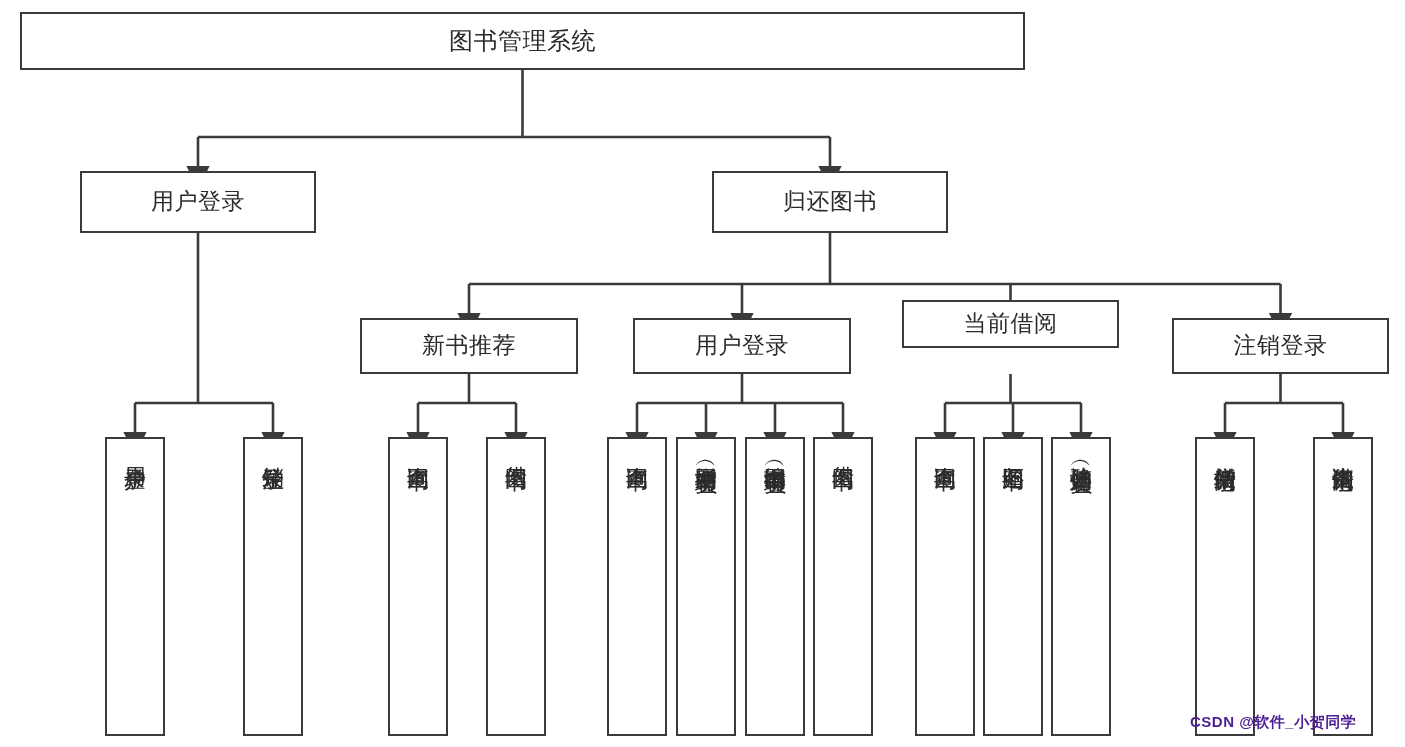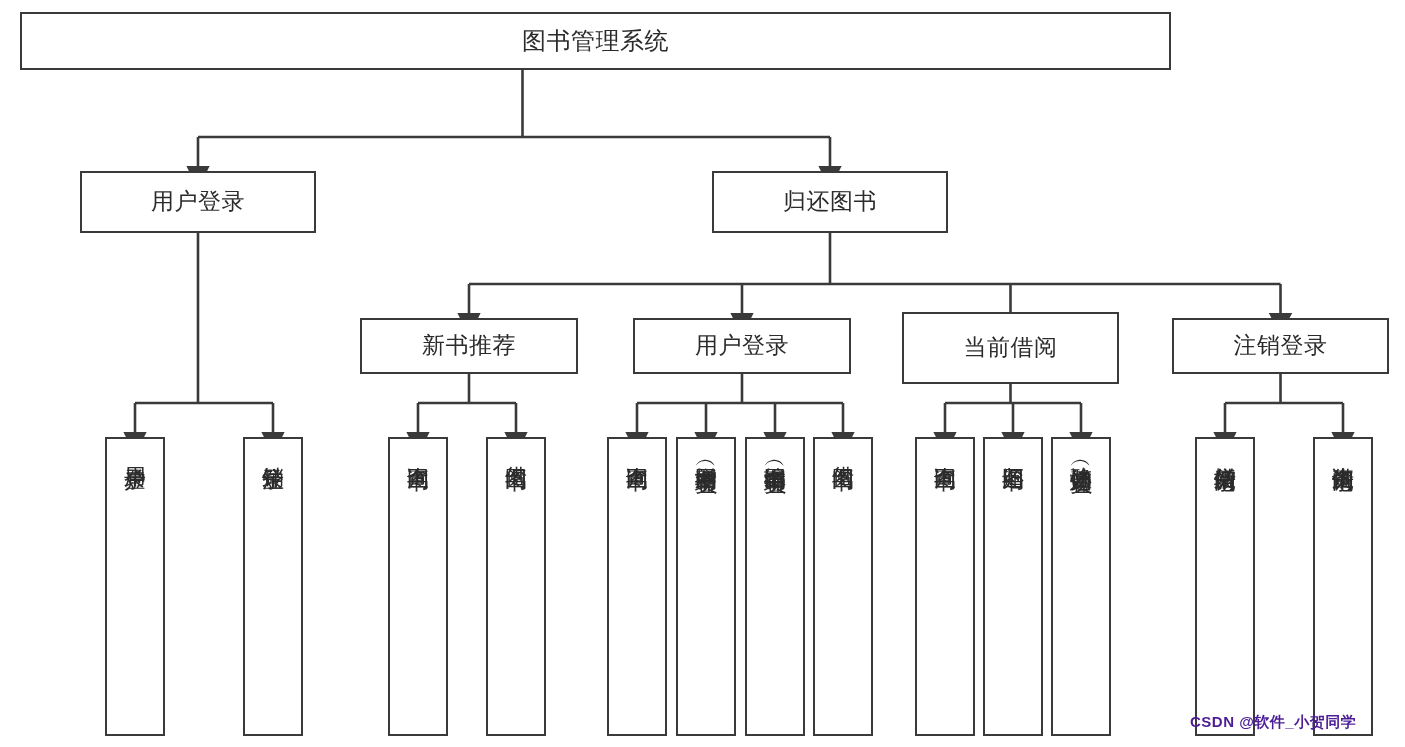--- a/index.html
+++ b/index.html
@@ -114,36 +114,36 @@
         <path d="M 1013 403 L 1013 435" marker-end="url(#arrowhead)"></path>
         <path d="M 1081 403 L 1081 435" marker-end="url(#arrowhead)"></path>
         <path d="M 1280.5 374 L 1280.5 403"></path>
         <path d="M 1225 403 L 1343 403"></path>
         <path d="M 1225 403 L 1225 435" marker-end="url(#arrowhead)"></path>
         <path d="M 1343 403 L 1343 435" marker-end="url(#arrowhead)"></path>
       </g>
   </svg>
 
   <div id="node-layer">
-      <div class="node node-horizontal node-root" style="left: 20px; top: 12px; width: 1151px; height: 58px;">
+      <div class="node node-horizontal node-root" style="left: 20px; top: 12px; width: 1005px; height: 58px;">
         <span class="node-label">图书管理系统</span>
       </div>
       <div class="node node-horizontal" style="left: 80px; top: 171px; width: 236px; height: 62px;">
         <span class="node-label">用户登录</span>
       </div>
       <div class="node node-horizontal" style="left: 712px; top: 171px; width: 236px; height: 62px;">
         <span class="node-label">归还图书</span>
       </div>
       <div class="node node-horizontal" style="left: 360px; top: 318px; width: 218px; height: 56px;">
         <span class="node-label">新书推荐</span>
       </div>
       <div class="node node-horizontal" style="left: 633px; top: 318px; width: 218px; height: 56px;">
         <span class="node-label">用户登录</span>
       </div>
-      <div class="node node-horizontal" style="left: 902px; top: 312px; width: 217px; height: 72px;">
+      <div class="node node-horizontal" style="left: 902px; top: 300px; width: 217px; height: 48px;">
         <span class="node-label">当前借阅</span>
       </div>
       <div class="node node-horizontal" style="left: 1172px; top: 318px; width: 217px; height: 56px;">
         <span class="node-label">注销登录</span>
       </div>
       <div class="node node-vertical" style="left: 105px; top: 437px; width: 60px; height: 299px;">
         <span class="node-label">用户登录</span>
       </div>
       <div class="node node-vertical" style="left: 243px; top: 437px; width: 60px; height: 299px;">
         <span class="node-label">注销登录</span>

